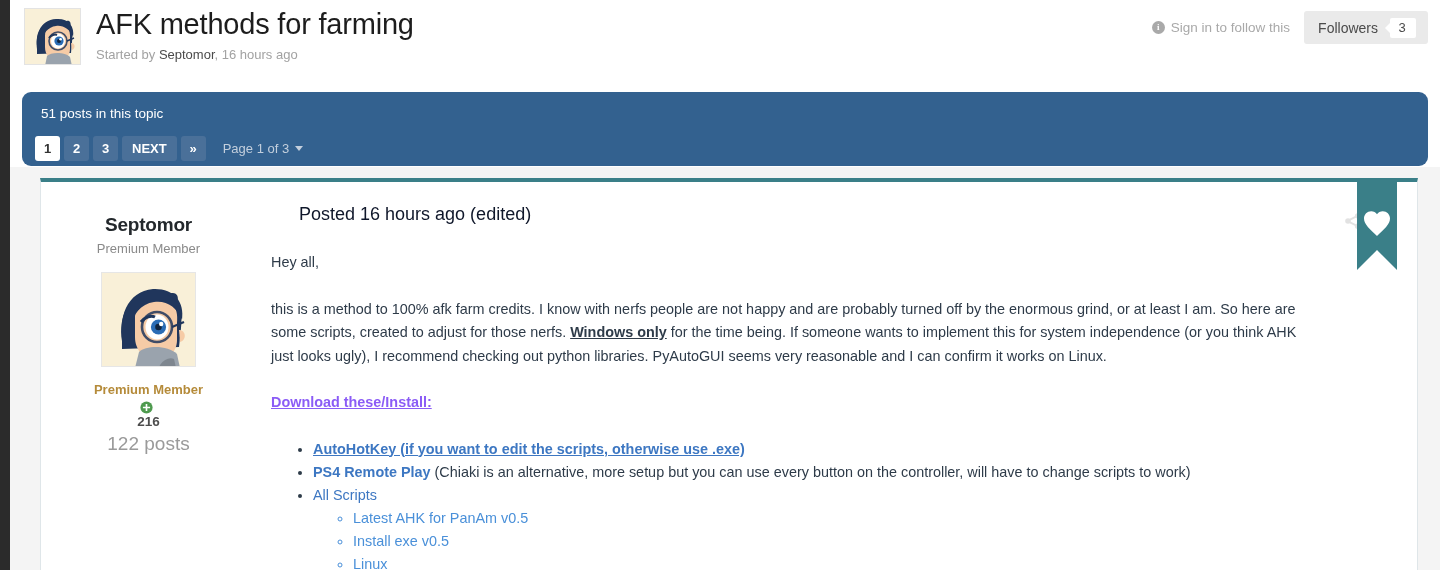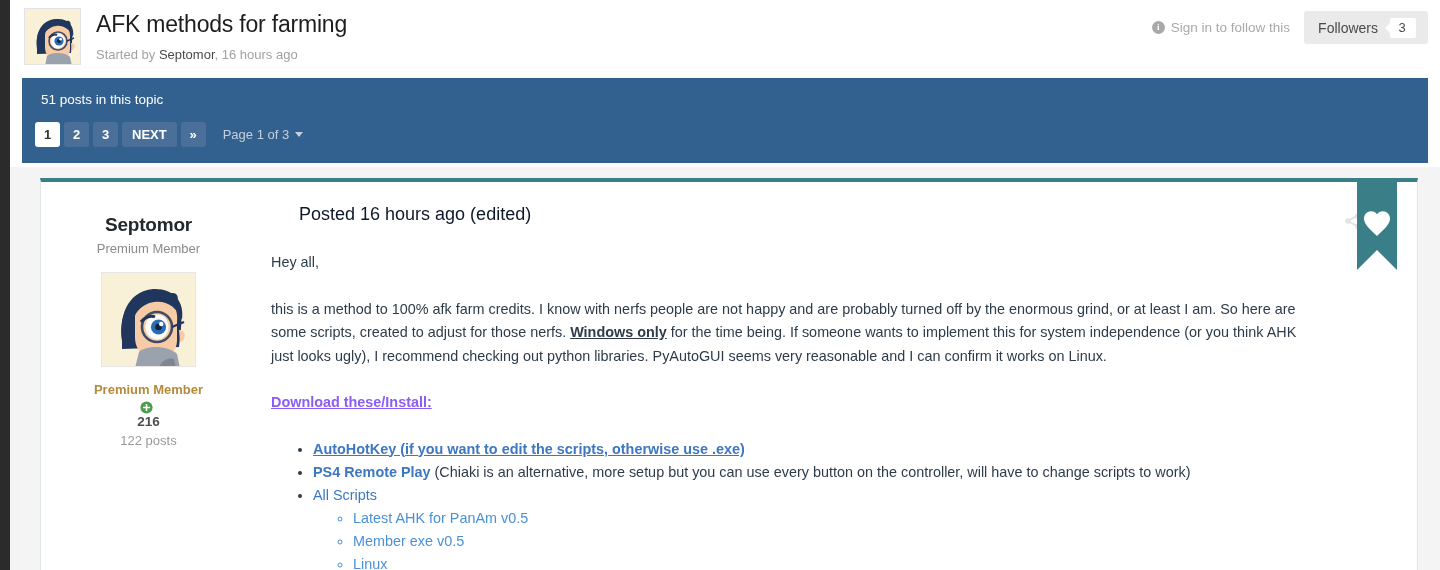--- a/index.html
+++ b/index.html
@@ -45,21 +45,21 @@
   .head-avatar {
     width: 57px; height: 57px;
     flex: 0 0 57px;
     border: 1px solid #e3e3e3;
     background: #f7eed6;
     overflow: hidden;
     position: relative;
   }
   .head-text { margin-left: 15px; }
   .thread-title {
-    font-size: 23px;
+    font-size: 29px;
     line-height: 33px;
     color: #1d1d1d;
     font-weight: 400;
     margin: 0;
     letter-spacing: -0.2px;
   }
   .thread-sub {
     margin-top: 6px;
     font-size: 13px;
     color: #a2a2a2;
@@ -135,24 +135,25 @@
     transform: translateY(-50%);
     width: 0; height: 0;
     border-top: 6px solid transparent;
     border-bottom: 6px solid transparent;
     border-right: 6px solid #ffffff;
   }
 
   
   .blue-bar {
     position: absolute;
-    left: 22px; top: 78px;
+    left: 22px; top: 92px;
     width: 1406px;
-    height: 85px;
+    height: 74px;
     background: #33618f;
+    border-radius: 9px;
   }
   .posts-count {
     position: absolute;
     left: 19px; top: 14px;
     font-size: 13.5px;
     color: #ffffff;
   }
   .pagination {
     position: absolute;
     left: 13px; top: 44px;
@@ -259,21 +260,21 @@
     font-weight: bold;
     flex-direction: column;
   }
   .rep-icon {
     width: 13px; height: 13px;
     margin-right: 4px;
     flex: 0 0 13px;
   }
   .post-count {
     margin-top: 4px;
-    font-size: 13px;
+    font-size: 19px;
     color: #9a9a9a;
   }
 
   
   .post-main {
     position: absolute;
     left: 215px; top: 0;
     right: 90px;
     padding: 22px 20px 0 15px;
   }
@@ -467,21 +468,21 @@
             <li>
               <a class="link strong underlined" href="#">AutoHotKey (if you want to edit the scripts, otherwise use .exe)</a>
             </li>
             <li>
               <a class="link strong" href="#">PS4 Remote Play</a><span class="paren"> (Chiaki is an alternative, more setup but you can use every button on the controller, will have to change scripts to work)</span>
             </li>
             <li>
               <a class="link" href="#">All Scripts</a>
               <ul class="lvl2">
                 <li><a class="link sub" href="#">Latest AHK for PanAm v0.5</a></li>
-                <li><a class="link sub" href="#">Member exe v0.5</a></li>
+                <li><a class="link sub" href="#">Install exe v0.5</a></li>
                 <li><a class="link sub" href="#">Linux</a></li>
               </ul>
             </li>
           </ul>
         </div>
       </div>
 
       <div class="post-rail">
         <svg class="share-icon" viewBox="0 0 18 18">
           <circle cx="13.5" cy="3.8" r="2.6" fill="#e2e2e2"></circle>

